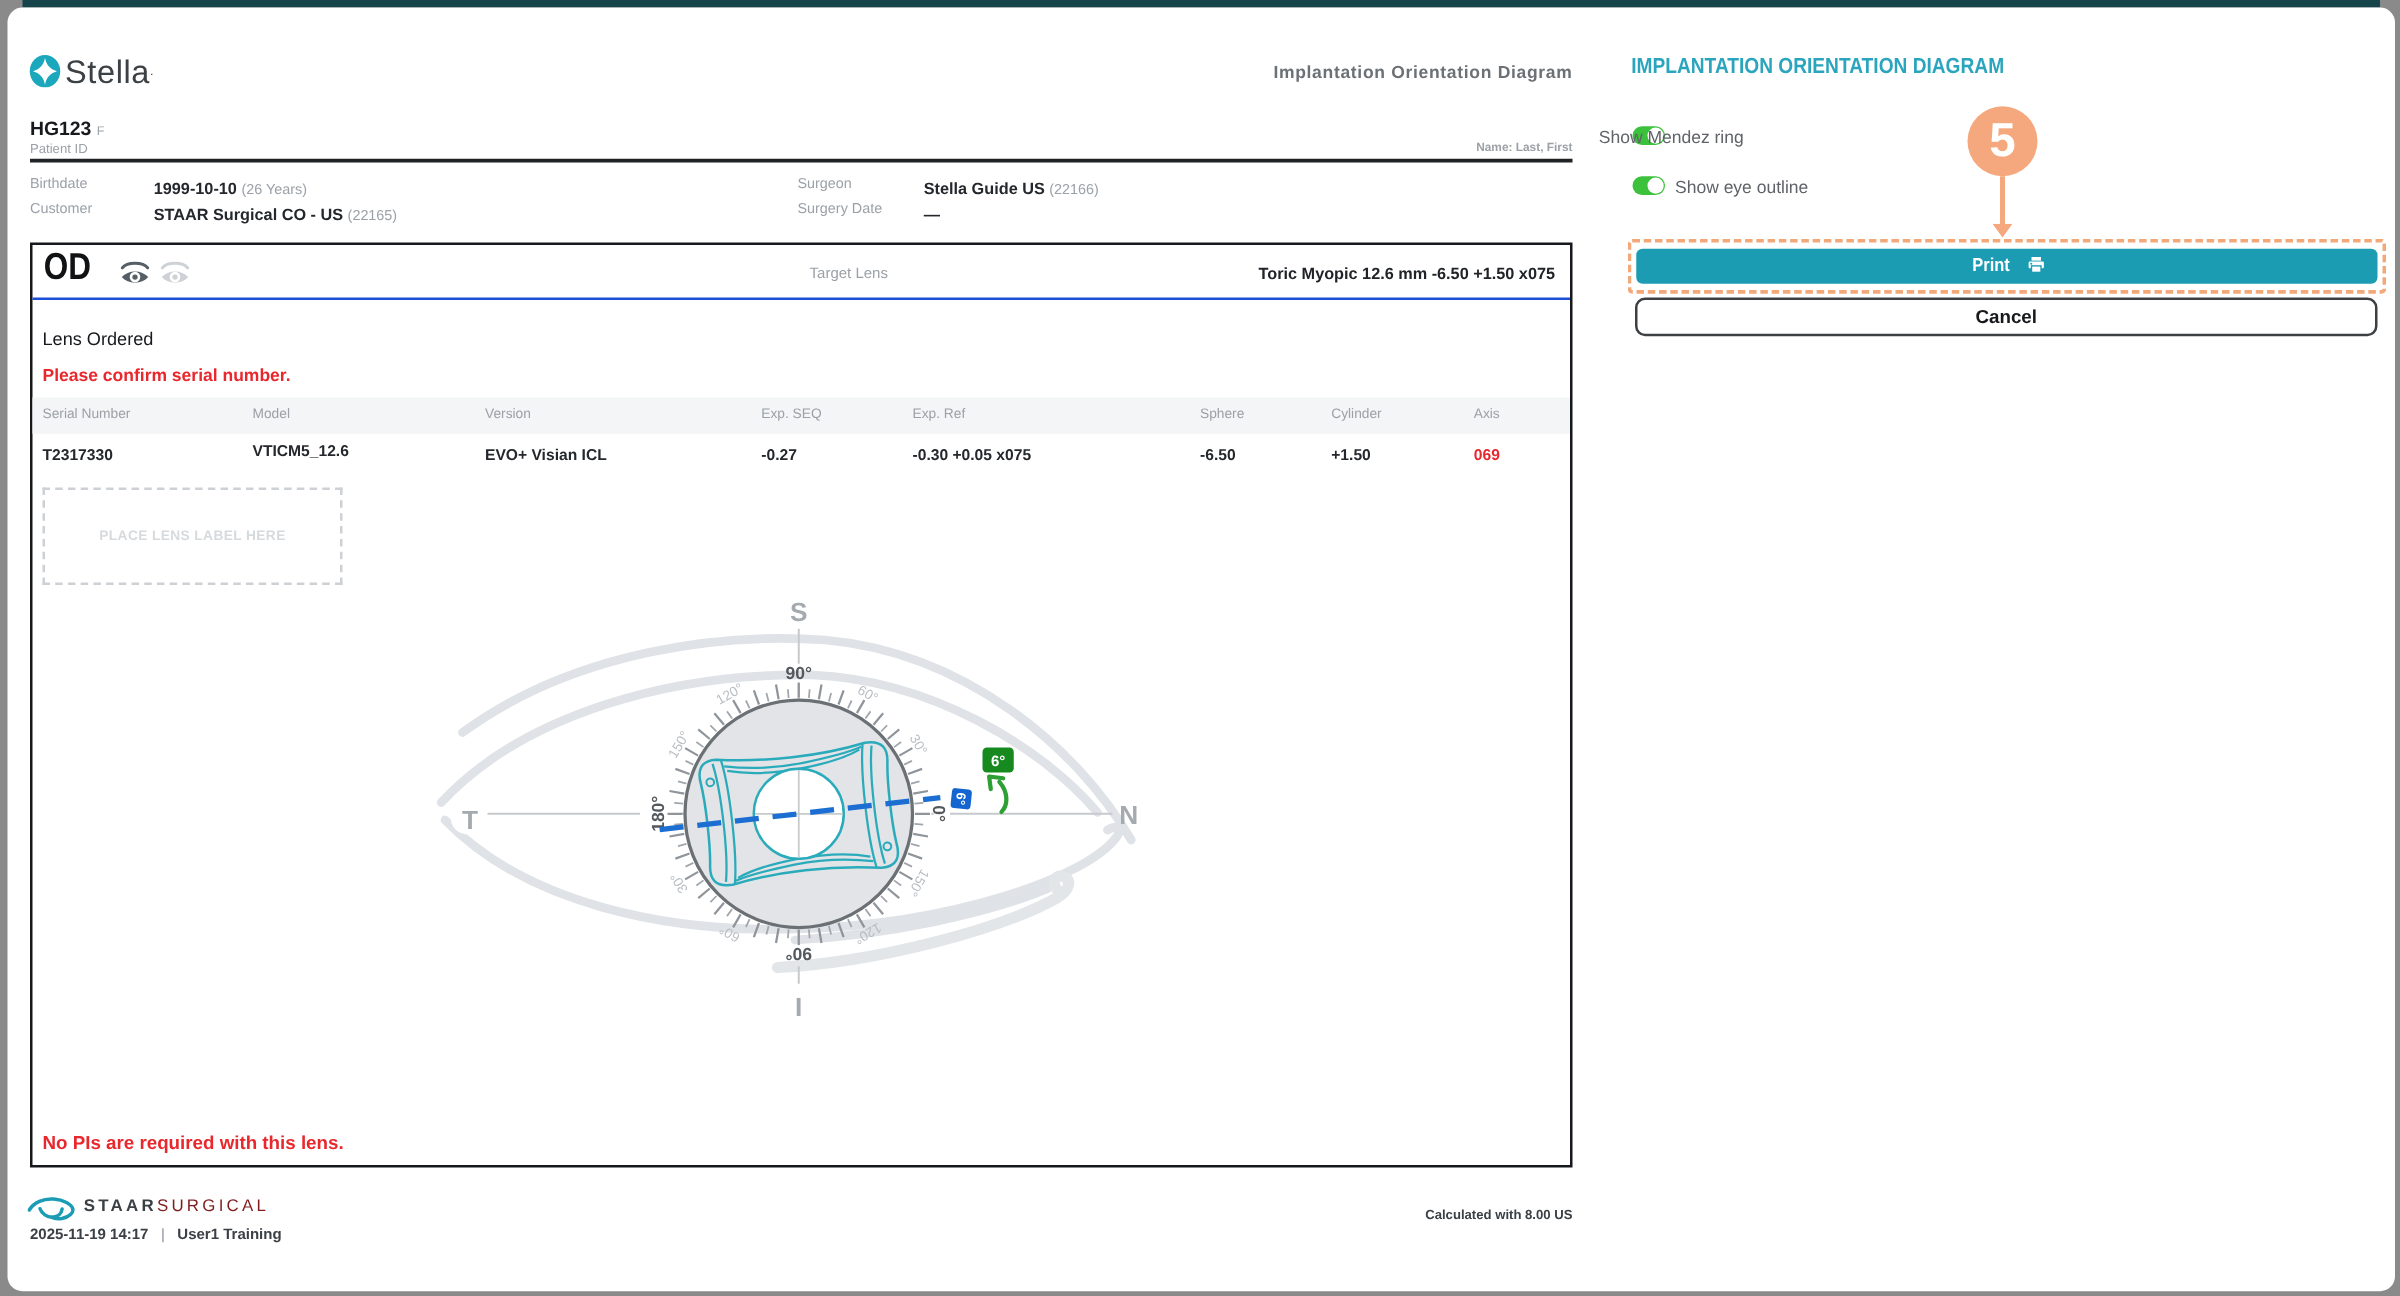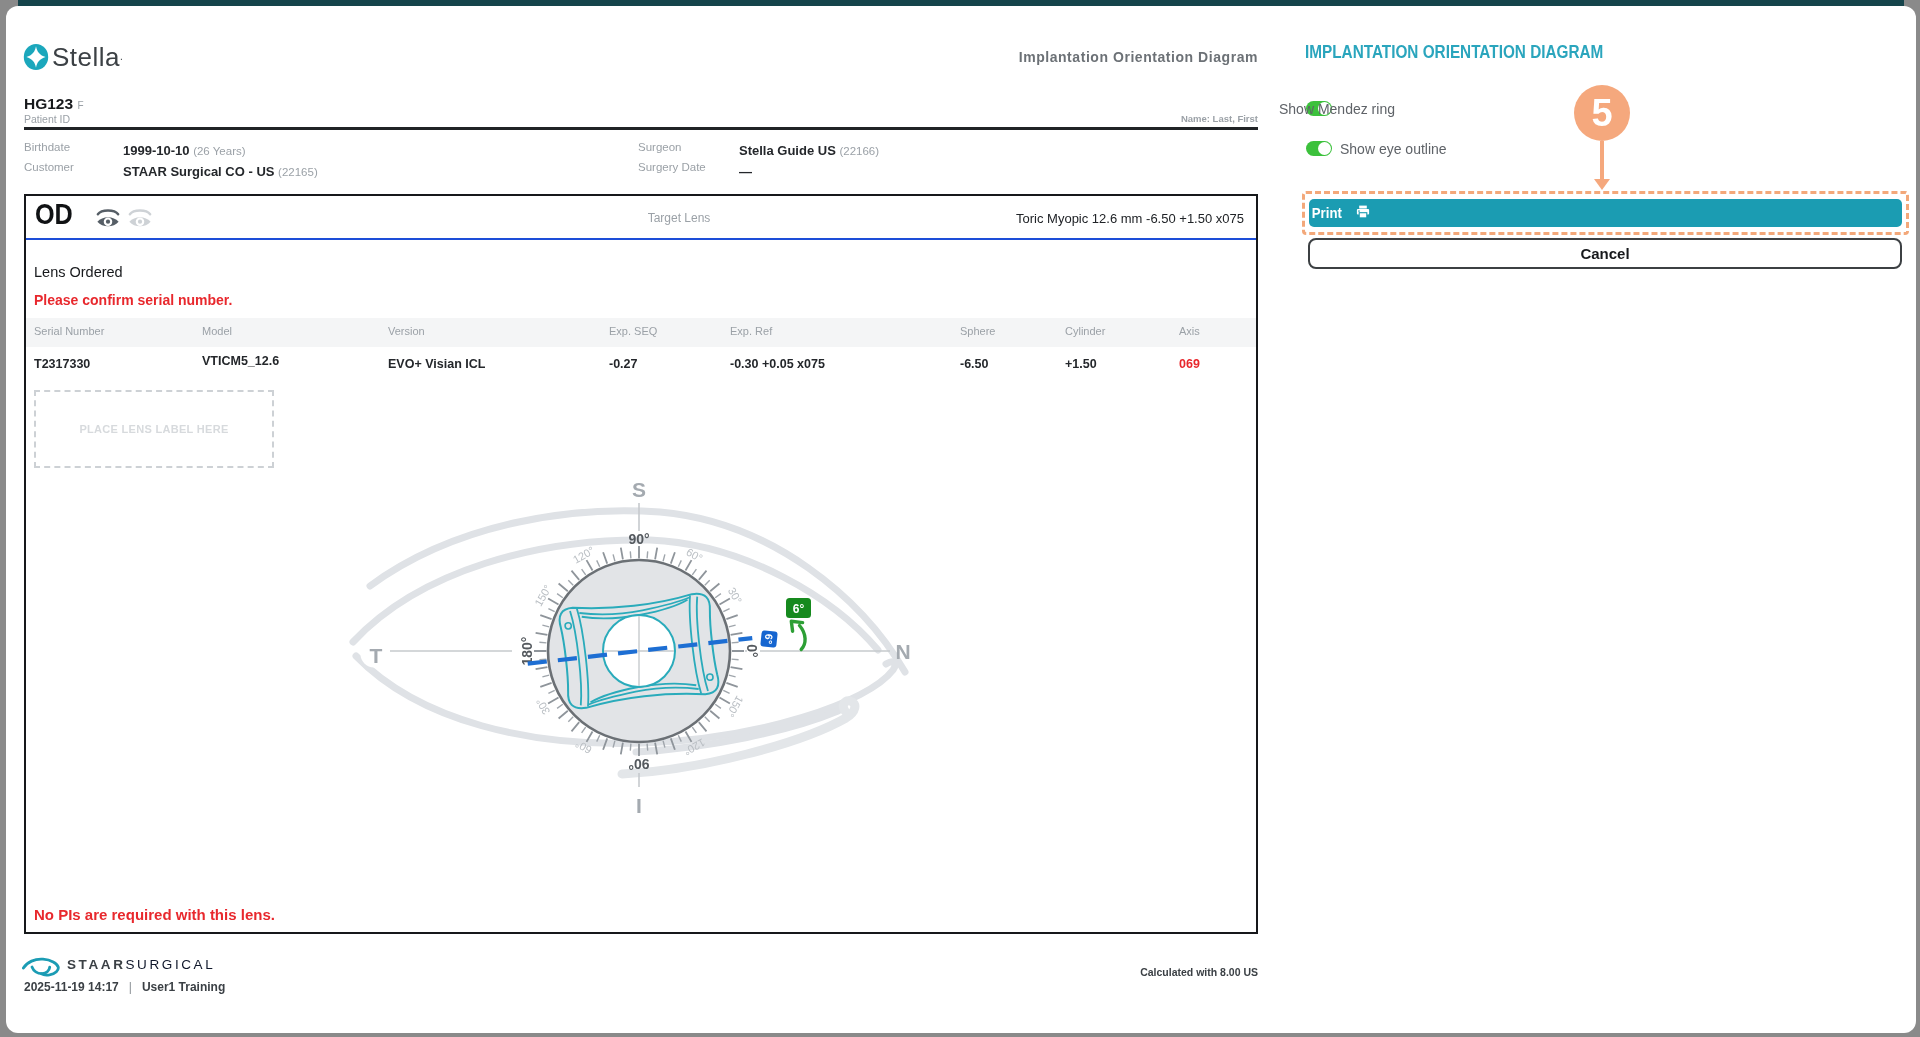--- a/index.html
+++ b/index.html
@@ -50,21 +50,21 @@
         <circle cx="14" cy="17" r="4.6" fill="#ffffff"></circle>
         <circle cx="14" cy="17" r="2.3" fill="#565e66"></circle>
       </svg>
       <svg class="abs" style="left:101px;top:10px" width="26" height="24" viewBox="0 0 28 26">
         <path d="M 3 9 C 7 3.5 21 3.5 25 9" fill="none" stroke="#ced2d6" stroke-width="2.6" stroke-linecap="round"></path>
         <path d="M 2.5 17 C 8 10.5 20 10.5 25.5 17 C 20 23.5 8 23.5 2.5 17 Z" fill="#ced2d6"></path>
         <circle cx="14" cy="17" r="4.6" fill="#ffffff"></circle>
         <circle cx="14" cy="17" r="2.3" fill="#ced2d6"></circle>
       </svg>
       <div class="abs gray" style="left:533px;top:15px;width:240px;text-align:center;font-size:12px">Target Lens</div>
-      <div class="abs" style="right:12px;top:15px;font-size:13px;font-weight:normal;color:#202327">Toric Myopic 12.6 mm -6.50 +1.50 x075</div>
+      <div class="abs" style="right:12px;top:15px;font-size:13px;font-weight:bold;color:#202327">Toric Myopic 12.6 mm -6.50 +1.50 x075</div>
     </div>
 
     <div class="abs" style="left:8px;top:68px;font-size:14.5px;font-weight:normal;color:#17191c">Lens Ordered</div>
     <div class="abs" style="left:8px;top:96px;font-size:14px;font-weight:bold;color:#e8282d">Please confirm serial number.</div>
 
     <div class="abs" style="left:0;top:122px;width:1230px;height:29px;background:#f4f5f6"></div>
     <div class="abs gray" style="left:8px;top:129px;font-size:11px">Serial Number</div>
     <div class="abs gray" style="left:176px;top:129px;font-size:11px">Model</div>
     <div class="abs gray" style="left:362px;top:129px;font-size:11px">Version</div>
     <div class="abs gray" style="left:583px;top:129px;font-size:11px">Exp. SEQ</div>
@@ -161,21 +161,21 @@
       <path d="M 801.2 649.5 C 806.5 644 806.8 634 799.5 625.5" fill="none" stroke="#2d9f35" stroke-width="3.4" stroke-linecap="round"></path>
       <path d="M 792.6 631.2 L 791.3 621.2 L 802.6 622.6" fill="none" stroke="#2d9f35" stroke-width="3.4" stroke-linecap="round" stroke-linejoin="round"></path>
     </svg>
 
   <svg class="abs" style="left:16px;top:950.5px" width="38" height="20" viewBox="0 0 38 20">
     <g fill="none" stroke="#1b9cb4" stroke-width="2.8" stroke-linecap="round">
       <path d="M 1.4 11 C 5 5 13 1.6 21 2.2 C 29 2.8 35.2 6.5 36.2 10 C 37 13 33.5 16.8 27.5 17.8 C 24 18.3 21 17.8 19.5 16.8"></path>
       <path d="M 10 10 C 11.5 14 15.5 16.8 20 16.7 C 24.3 16.5 27.2 13.7 27.7 10.2"></path>
     </g>
   </svg>
-  <div class="abs" style="left:61px;top:951px;font-size:13.5px;font-weight:bold;letter-spacing:2.6px;color:#3b4045">STAAR<span style="font-weight:normal;color:#0f172a">SURGICAL</span></div>
+  <div class="abs" style="left:61px;top:951px;font-size:13.5px;font-weight:bold;letter-spacing:2.6px;color:#3b4045">STAAR<span style="font-weight:normal;color:#7f1d1d">SURGICAL</span></div>
   <div class="abs" style="left:18px;top:974px;font-size:12px;font-weight:bold;color:#3b4045">2025-11-19 14:17&nbsp;&nbsp;&nbsp;<span style="font-weight:normal;color:#8a9095">|</span>&nbsp;&nbsp;&nbsp;User1 Training</div>
   <div class="abs" style="left:1002px;top:959.5px;width:250px;text-align:right;font-size:10.5px;font-weight:bold;color:#3b4045">Calculated with 8.00 US</div>
 
   <div class="abs" style="left:1299px;top:36px;font-size:17.5px;font-weight:bold;letter-spacing:0px;color:#2aa5bd;transform:scaleX(0.875);transform-origin:left top">IMPLANTATION ORIENTATION DIAGRAM</div>
 
   <div class="abs" style="left:1300px;top:95px;width:26px;height:15px;border-radius:8px;background:#3cc13c">
     <div class="abs" style="right:1px;top:1px;width:13px;height:13px;border-radius:50%;background:#fff"></div>
   </div>
   <div class="abs" style="left:1273px;top:95px;font-size:14px;color:#5f6368">Show Mendez ring</div>
   <div class="abs" style="left:1300px;top:135px;width:26px;height:15px;border-radius:8px;background:#3cc13c">
@@ -185,21 +185,21 @@
 
   <div class="abs" style="left:1568px;top:79px;width:56px;height:56px;border-radius:50%;background:#f5a87d;display:flex;align-items:center;justify-content:center">
     <span style="font-size:38px;font-weight:bold;color:#ffffff">5</span>
   </div>
   <div class="abs" style="left:1594px;top:135px;width:4px;height:40px;background:#f5a87d"></div>
   <svg class="abs" style="left:1588px;top:173px" width="16" height="11" viewBox="0 0 16 11">
     <path d="M 0 0 L 16 0 L 8 11 Z" fill="#f5a87d"></path>
   </svg>
 
   <div class="abs" style="left:1296px;top:185px;width:607px;height:44px;border:3px dashed #f3a87a;border-radius:4px"></div>
-  <div class="abs" style="left:1303px;top:193px;width:593px;height:28px;border-radius:5px;background:#1b9cb2;display:flex;align-items:center;">
+  <div class="abs" style="left:1303px;top:193px;width:593px;height:28px;border-radius:5px;background:#1b9cb2;display:flex;align-items:center;justify-content:center">
     <span style="font-size:15px;font-weight:bold;color:#fff;transform:scaleX(0.88);margin-top:-2px">Print&nbsp;&nbsp;&nbsp;</span>
     <svg width="14" height="14" viewBox="0 0 14 14" style="margin-top:-2px">
       <rect x="3.2" y="0.6" width="7.6" height="2.9" fill="#fff"></rect>
       <rect x="0.9" y="4.1" width="12.2" height="5.4" rx="1" fill="#fff"></rect>
       <rect x="3.2" y="7.7" width="7.6" height="5.2" fill="#fff" stroke="#1b9cb2" stroke-width="1.1"></rect>
       <circle cx="3" cy="6" r="0.85" fill="#1b9cb2"></circle>
     </svg>
   </div>
   <div class="abs" style="left:1302px;top:232px;width:594px;height:30.5px;border:2px solid #3c4043;border-radius:8px;background:#fff;display:flex;align-items:center;justify-content:center">
     <span style="font-size:15px;font-weight:bold;color:#17191c">Cancel</span>

